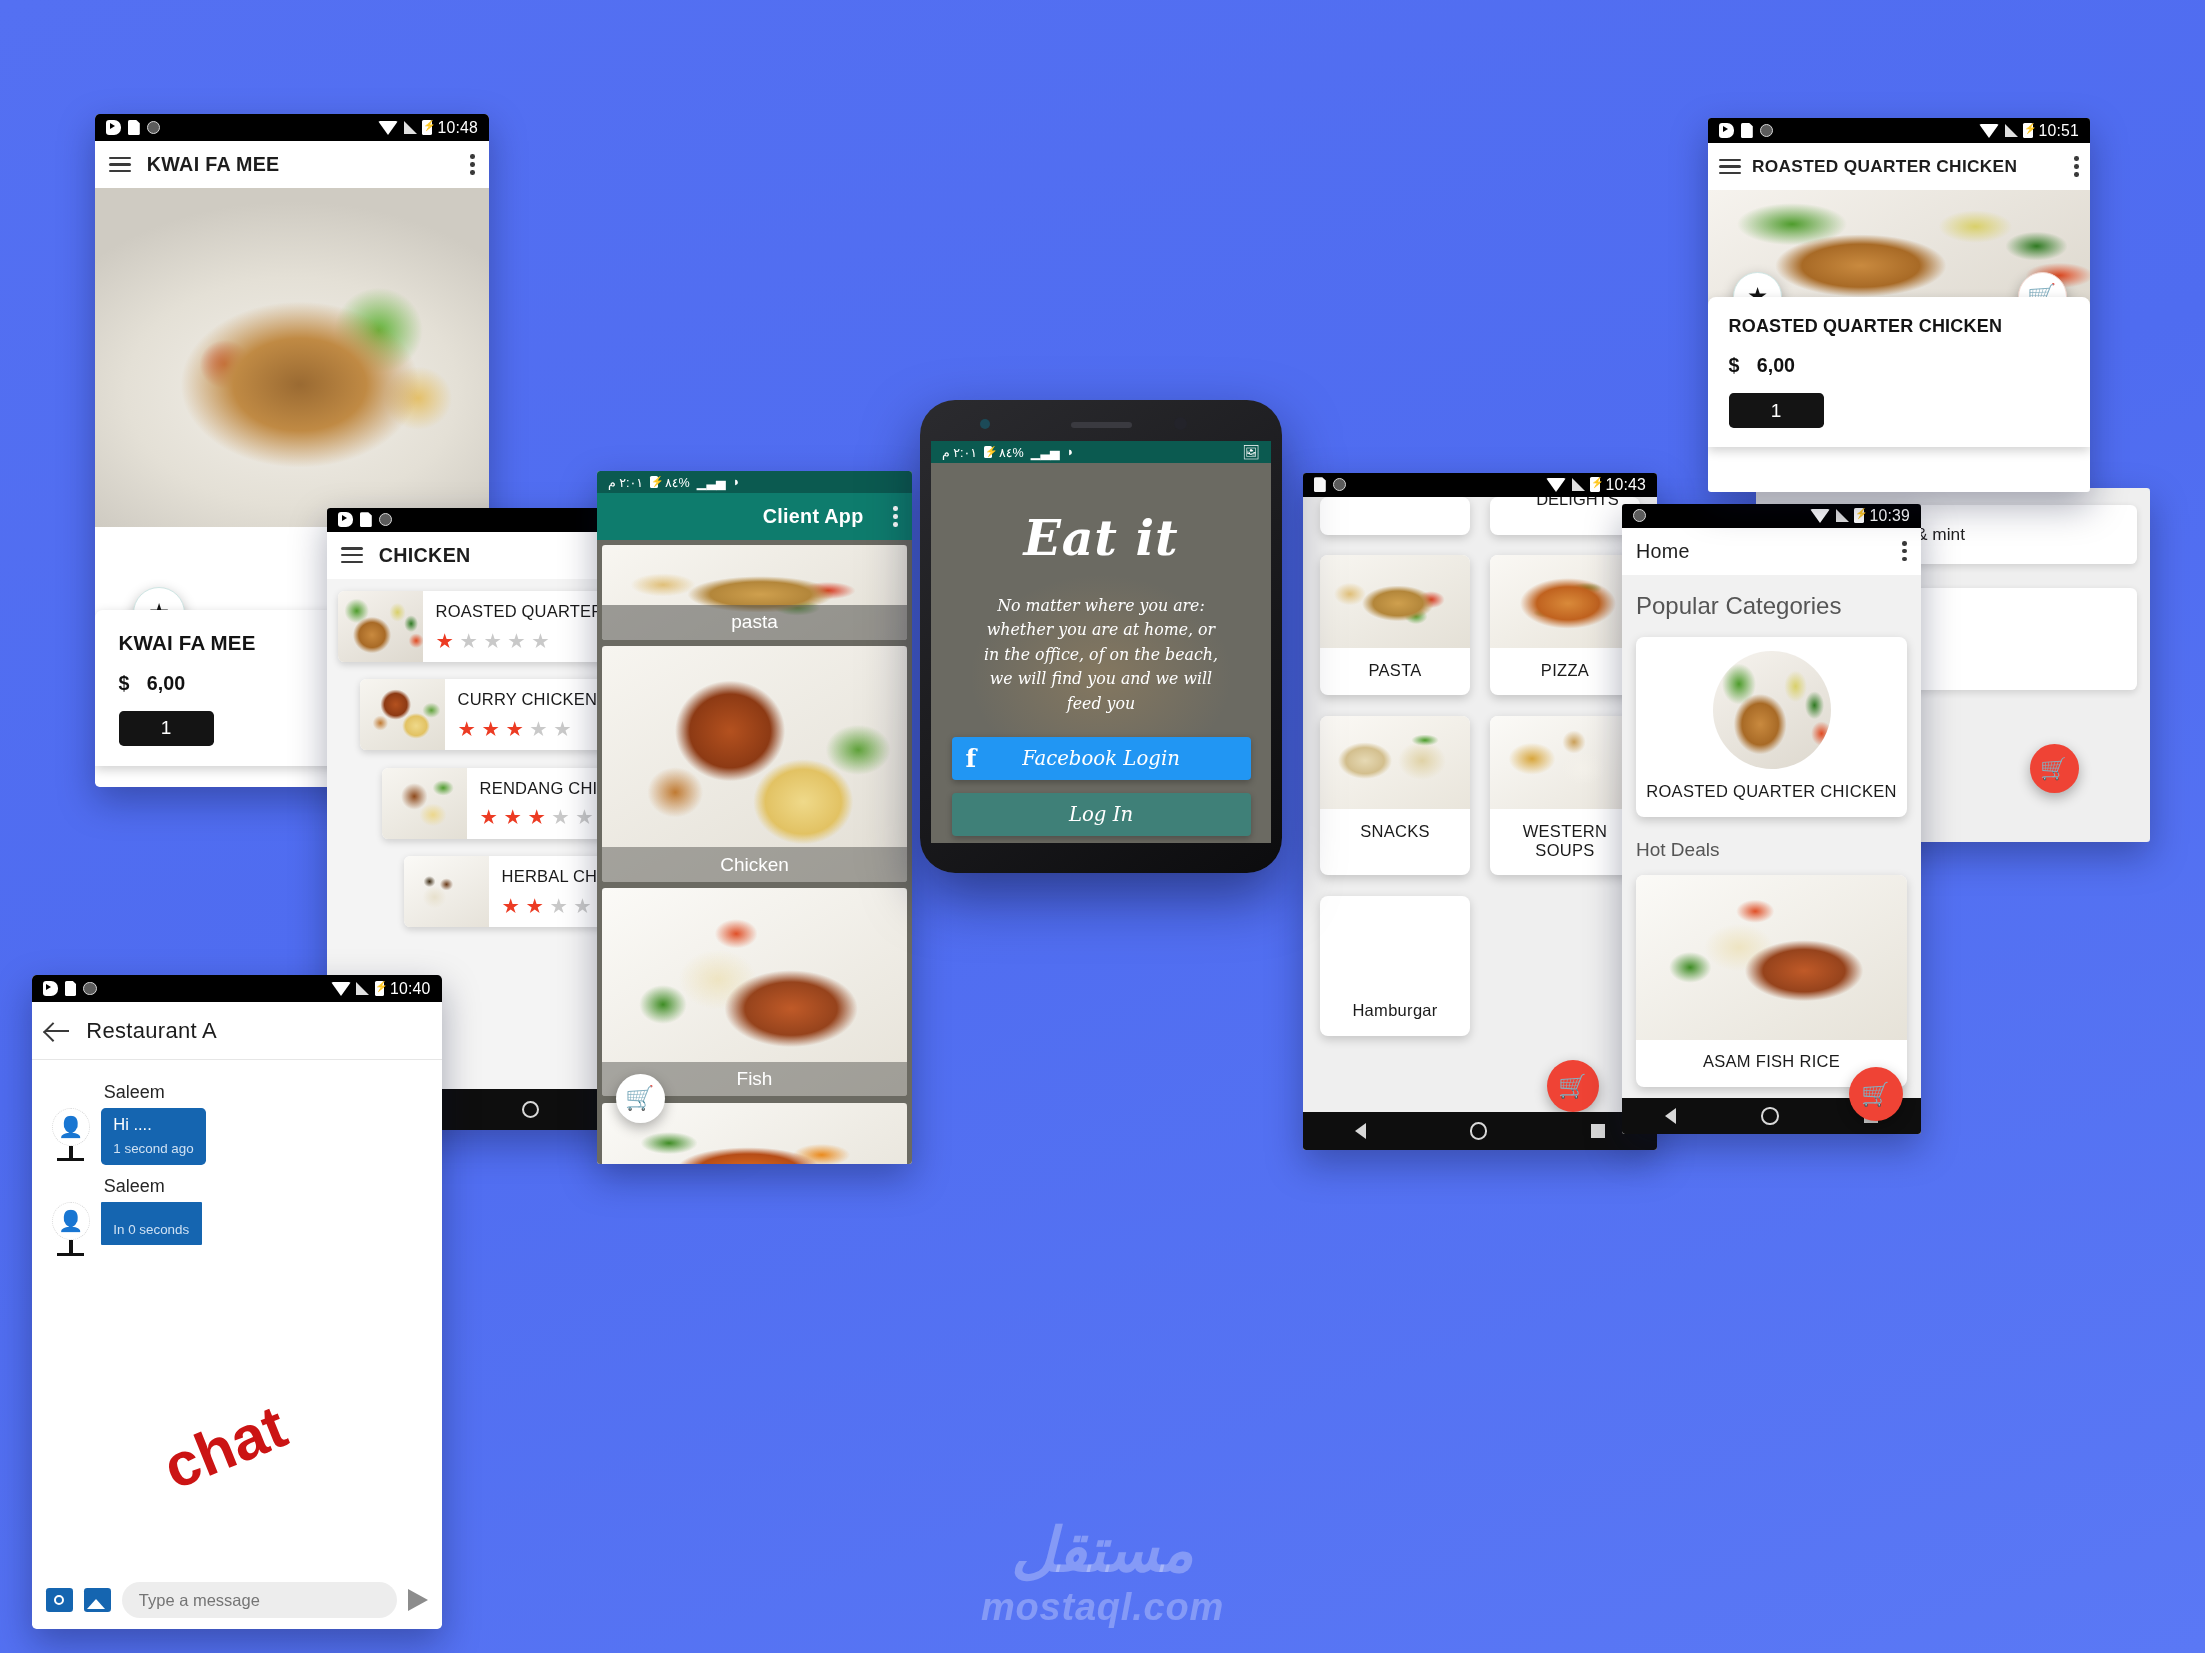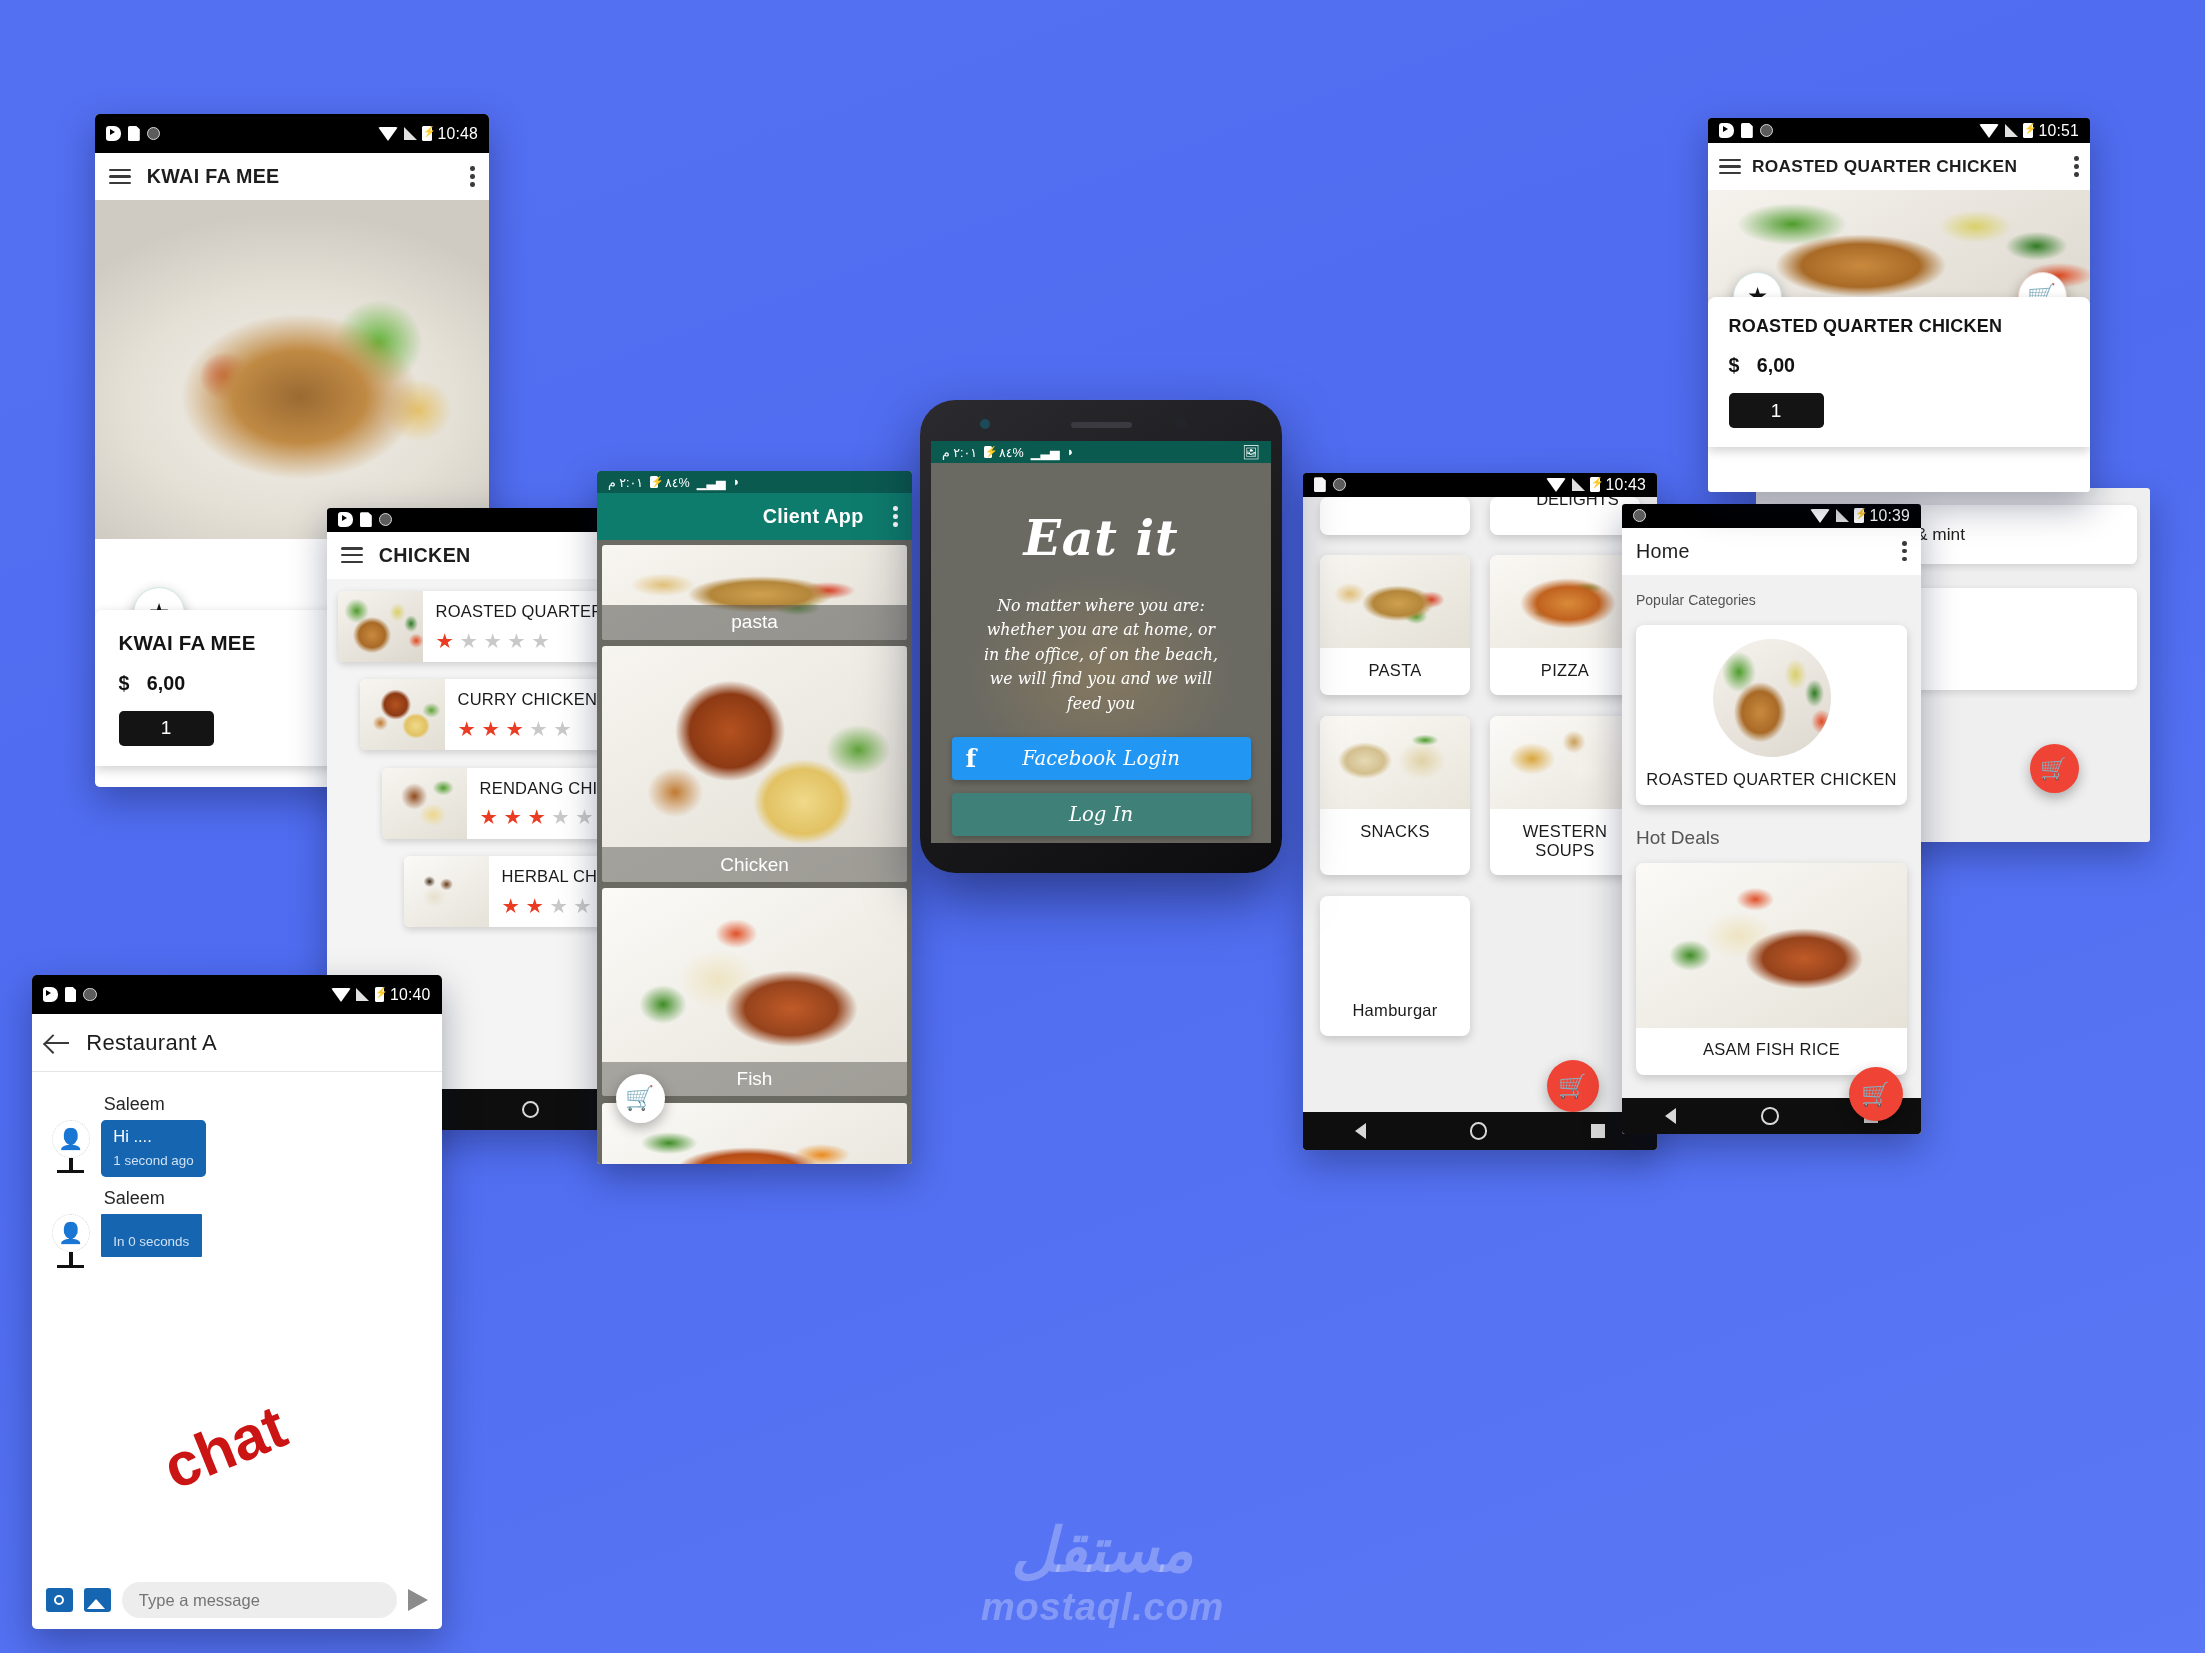--- a/index.html
+++ b/index.html
@@ -11,21 +11,21 @@
   }
 
   
   .screen {
     position:absolute;
     background:#fff;
     overflow:hidden;
     box-shadow:0 14px 36px rgba(10,16,50,.34);
   }
   .statusbar {
-    height:39px; background:#000; display:flex; align-items:center;
+    height:27px; background:#000; display:flex; align-items:center;
     padding:0 11px; color:#fff; font-size:15px; gap:7px;
   }
   .statusbar .right { margin-left:auto; display:flex; align-items:center; gap:5.5px; }
   .sbicon { display:inline-block; }
   .sb-play{width:15px;height:15px;background:#fff;border-radius:3.2px 7px 7px 3.2px;position:relative;}
   .sb-play:after{content:"";position:absolute;left:3.9px;top:3.2px;border-left:5.5px solid #000;border-top:3.9px solid transparent;border-bottom:3.9px solid transparent;}
   .sb-sd{width:11.8px;height:15px;background:#fff;border-radius:1.6px;clip-path:polygon(0 0,70% 0,100% 22%,100% 100%,0 100%);}
   .sb-dot{width:13.4px;height:13.4px;border-radius:50%;background:#5c5c5c;border:1.6px solid #d8d8d8;}
   .sb-wifi{width:0;height:0;border-left:10.2px solid transparent;border-right:10.2px solid transparent;border-top:14px solid #fff;border-radius:2.4px;}
   .sb-sig{width:0;height:0;border-left:13.4px solid #fff;border-top:13.4px solid transparent;opacity:.88;}
@@ -409,21 +409,21 @@
   <div class="appbar">
     <span class="title light">Home</span>
     <span class="spacer"></span>
     <span class="kebab">
         <i></i>
         <i></i>
         <i></i>
       </span>
   </div>
   <div style="background:#f1f1f1;height:100%;padding:17.3px 14px;">
-    <div style="font-size:14px;color:#555;margin-bottom:17.3px;">Popular Categories</div>
+    <div style="font-size:24px;color:#555;margin-bottom:17.3px;">Popular Categories</div>
     <div class="catcard" style="padding:14px 0 0;">
       <div class="food f-roast" style="width:118px;height:118px;border-radius:50%;margin:0 auto;"></div>
       <div class="label">ROASTED QUARTER CHICKEN</div>
     </div>
     <div style="font-size:19px;color:#555;margin:22px 0 14px;">Hot Deals</div>
     <div class="catcard" style="padding-top:0;">
       <div class="food f-fish" style="height:165px;"></div>
       <div class="label">ASAM FISH RICE</div>
     </div>
   </div>

